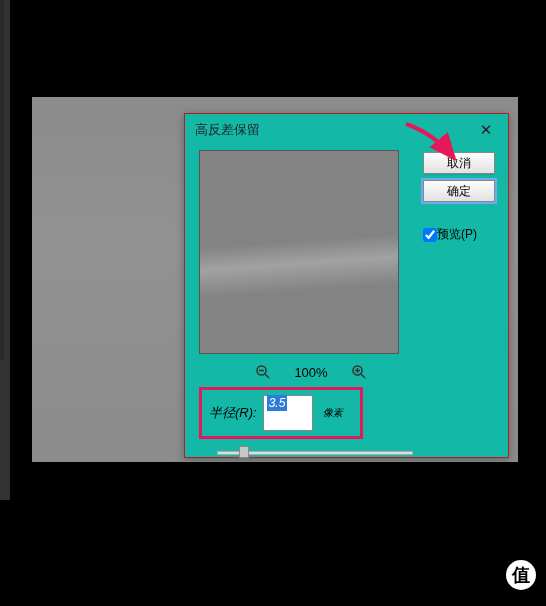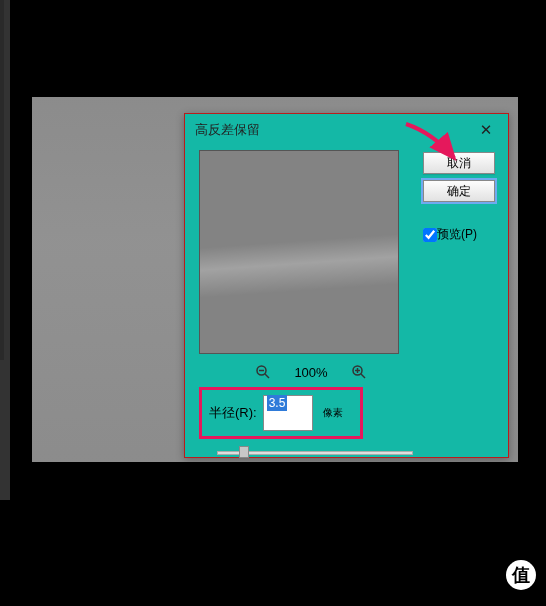--- a/index.html
+++ b/index.html
@@ -85,20 +85,21 @@
 }
 .zoom-level { font-size: 13px; }
 .highlight-row {
   display: flex;
   align-items: center;
   gap: 6px;
   border: 3px solid #e5185c;
   padding: 5px 7px;
   margin: 6px 0 0 0;
   width: 164px;
+  font-style: italic;
 }
 .radius-label { font-size: 13px; }
 .radius-input {
   width: 50px; height: 36px;
   border: 1px solid #888;
   background: #fff;
   padding: 0 3px;
   font-size: 12px;
 }
 .radius-input .sel {

